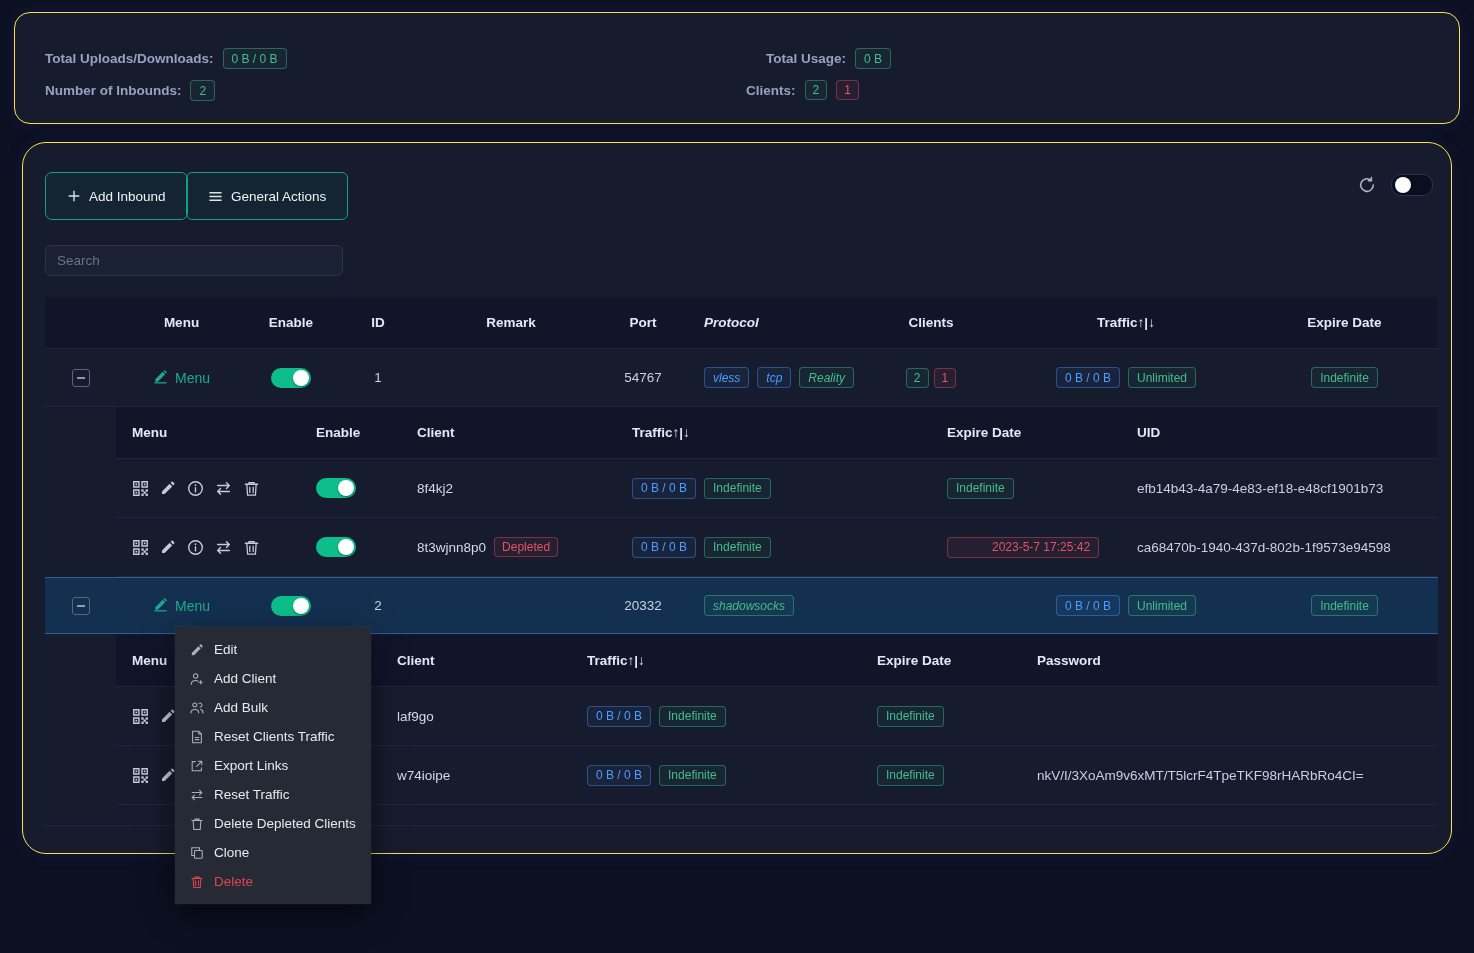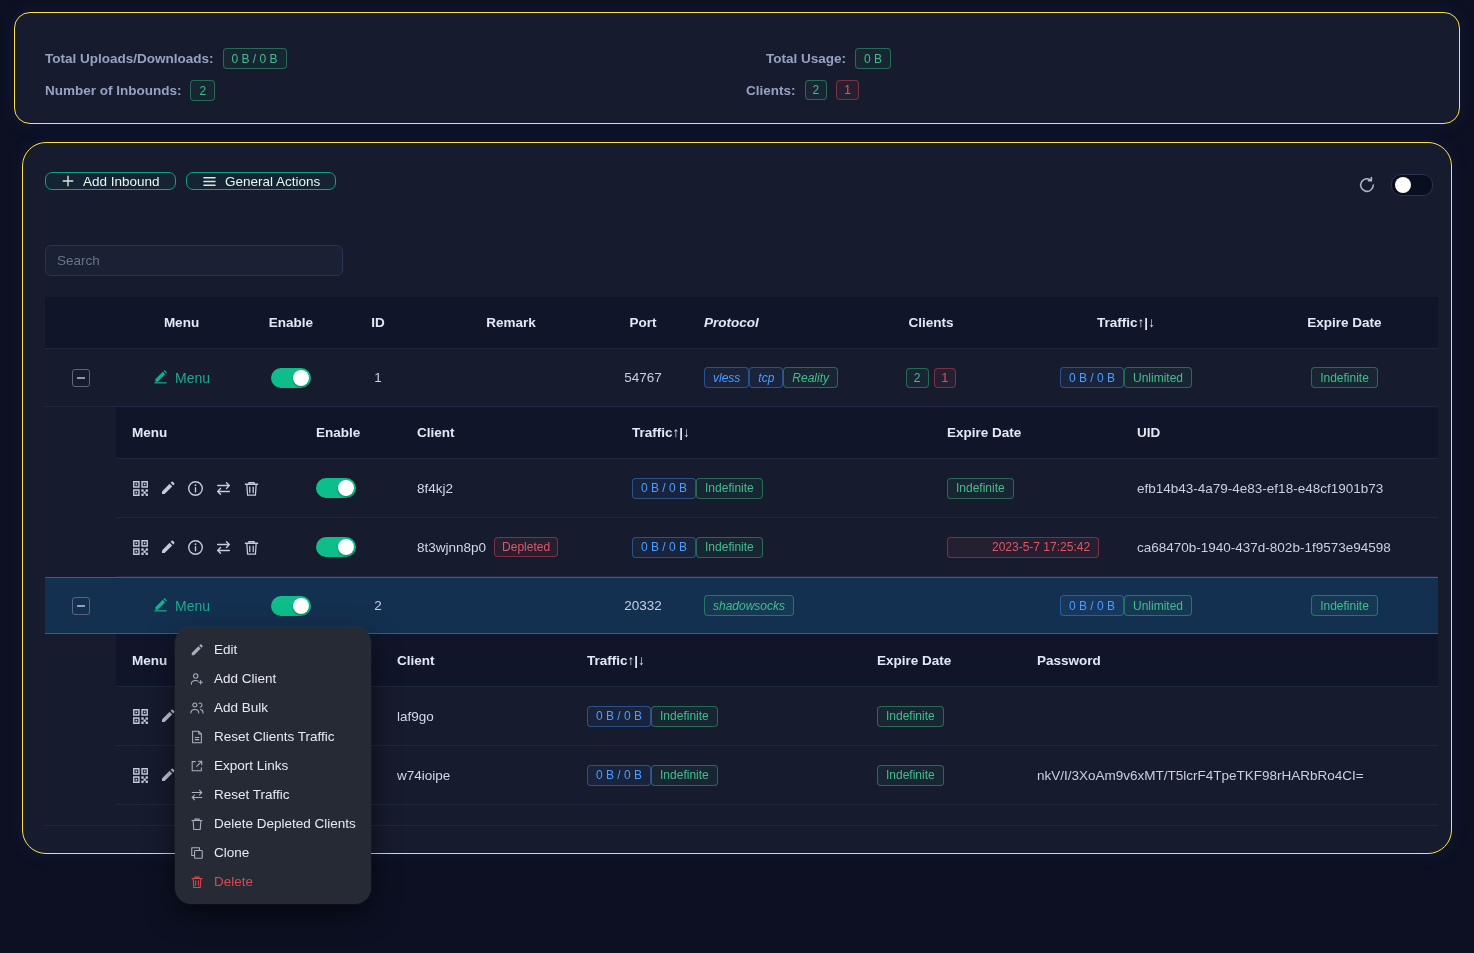--- a/index.html
+++ b/index.html
@@ -17,22 +17,22 @@
 
   
   .tag { display:inline-flex; align-items:center; padding:0 8px; height:21px;
          border-radius:4px; font-size:12px; font-weight:400; white-space:nowrap; }
   .tag.green { color:#43bd8b; background:rgba(55,190,130,.07); border:1px solid rgba(55,190,130,.45); }
   .tag.red   { color:#e25563; background:rgba(225,75,90,.08);  border:1px solid rgba(225,75,90,.45);padding-left:44px; }
   .tag.blue  { color:#4a9eff; background:rgba(70,150,255,.07); border:1px solid rgba(70,150,255,.40); }
   .tag.sm { padding:0 7px; height:20px; }
 
   
-  .btn { position:absolute; display:inline-flex; align-items:center; gap:8px; height:18px;
-         padding:0 15px; border-radius:7px; background:rgba(15,161,131,.07);
+  .btn { position:absolute; display:inline-flex; align-items:center; gap:8px; height:48px;
+         padding:0 21px; border-radius:7px; background:rgba(15,161,131,.07);
          border:1px solid #0fa183; color:#ecf3f1; font-size:13.5px; cursor:pointer;
          font-family:"Liberation Sans", sans-serif; }
   .btn .btn-ico { display:flex; color:#d9e6e2; }
 
   .top-right { position:absolute; right:18px; top:31px; display:flex; align-items:center; gap:15px; }
   .ghost-btn { background:none; border:none; color:#aeb6c8; cursor:pointer; display:flex; padding:0; }
 
   
   .switch { position:relative; display:inline-block; width:40px; height:20px;
             border-radius:10px; background:#39455e; cursor:pointer; flex:none; }
@@ -76,29 +76,29 @@
   .expand-btn { width:18px; height:18px; border:1px solid #5b6480; border-radius:3px;
                 background:transparent; color:#c6cde0; display:flex; align-items:center;
                 justify-content:center; cursor:pointer; }
 
   .menu-link { display:inline-flex; align-items:center; gap:7px; color:#1daa8d;
                font-size:14px; cursor:pointer; }
 
   .icons { gap:11px; }
   .icon-btn { background:none; border:none; padding:0; color:#c4cbdb; cursor:pointer; display:flex; }
 
-  .tags { }
+  .tags { gap:8px; }
   .tags.tight { gap:5px; }
   .clientname { gap:8px; }
 
   .table-footer { height:21px; border-bottom:1px solid #1f2740; }
 
   
   .context-menu { position:absolute; left:175px; top:627px; width:196px; background:#252a34;
-                  border-radius:16px; padding:8px 0; z-index:50;
+                  border-radius:0; padding:8px 0; z-index:50;
                   box-shadow:0 10px 28px rgba(0,0,0,.55), 0 0 0 1px rgba(255,255,255,.04); }
   .cm-item { display:flex; align-items:center; gap:10px; padding:7px 15px;
              font-size:13.5px; color:#e7eaf0; cursor:pointer; }
   .cm-ico { display:flex; color:#a9b1c0; flex:none; }
   .cm-item.danger, .cm-item.danger .cm-ico { color:#e0454f; }
 </style>
 </head>
 <body>
 
 <div class="screen">
@@ -127,21 +127,21 @@
 
     <button class="btn" style="left:22px;top:29px;">
       <span class="btn-ico">
         <svg viewBox="0 0 16 16" width="14" height="14" fill="none" stroke="currentColor" stroke-width="1.6" stroke-linecap="round">
             <path d="M8 2.5v11M2.5 8h11"></path>
           </svg>
       </span>
       <span>Add Inbound</span>
     </button>
 
-    <button class="btn" style="left:163px;top:29px;">
+    <button class="btn" style="left:163px;top:29px;border-radius:6px;">
       <span class="btn-ico">
         <svg viewBox="0 0 16 16" width="15" height="15" fill="none" stroke="currentColor" stroke-width="1.4" stroke-linecap="round">
             <path d="M2 4h12M2 8h12M2 12h12"></path>
           </svg>
       </span>
       <span>General Actions</span>
     </button>
 
     <div class="top-right">
       <button class="ghost-btn">

